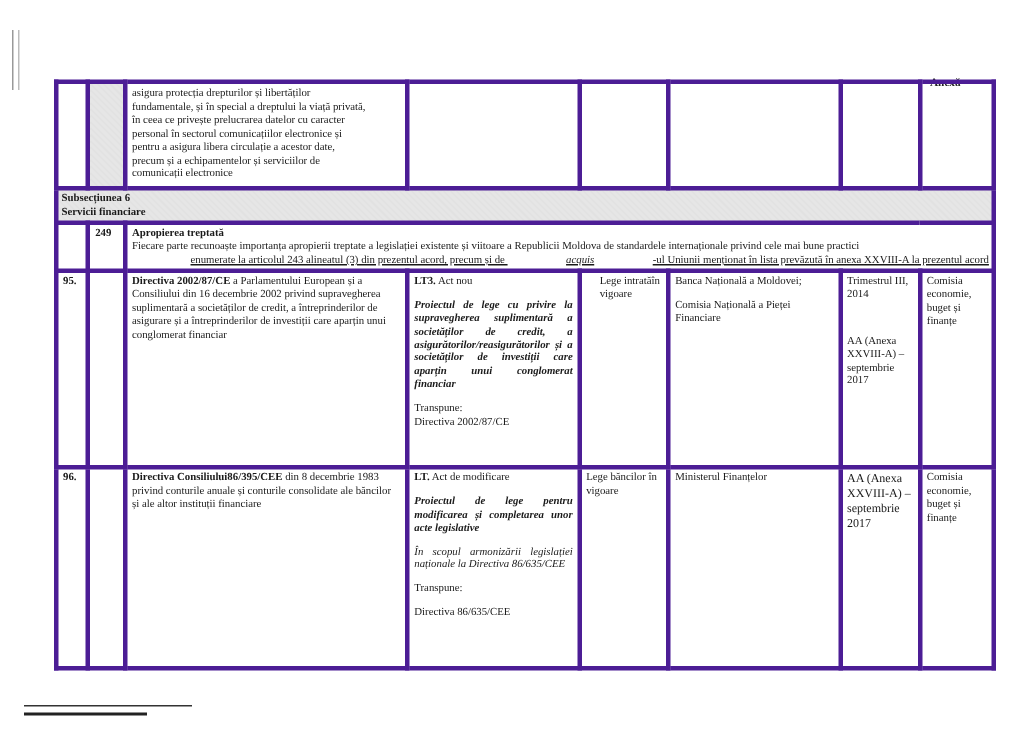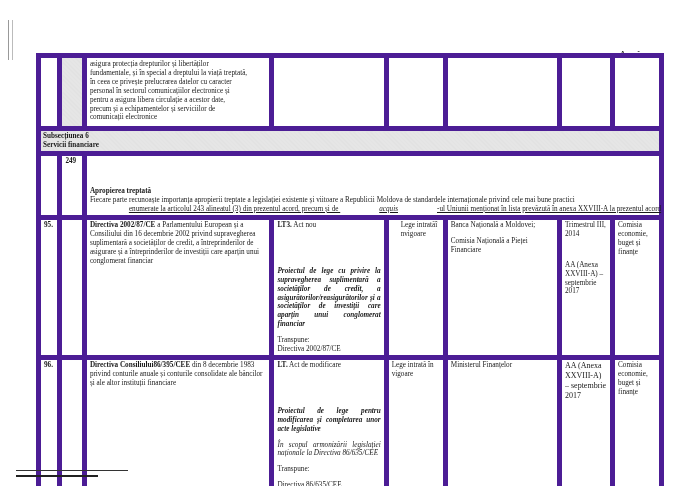--- a/index.html
+++ b/index.html
@@ -2,23 +2,23 @@
 <html><head>
 <meta charset="utf-8">
 <style>
   html, body { margin: 0; padding: 0; background: #ffffff; }
   body { width: 675px; height: 486px; position: relative; overflow: hidden;
          font-family: "Liberation Serif", serif; color: #1a1a1a; font-size: 7.2px; line-height: 8.9px; }
   .header-label { position: absolute; left: 620px; top: 31px; font-size: 7.5px; font-weight: bold; color: #222; margin-top: 20px; }
   .left-mark { position: absolute; left: 8px; top: 20px; width: 1px; height: 40px; background: #999; }
   .left-mark2 { position: absolute; left: 12px; top: 20px; width: 1px; height: 40px; background: #bbb; }
   table.doc { position: absolute; left: 36px; top: 53px; width: 628px; border-collapse: collapse; table-layout: fixed; }
-  table.doc td { border: 5px solid #4c1d95; vertical-align: top; padding: 1px 3px; }
+  table.doc td { border: 3px solid #4c1d95; vertical-align: top; padding: 1px 3px; }
   .shade { background: #e6e6e6; background-image: repeating-linear-gradient(45deg, rgba(0,0,0,0.025) 0 1px, transparent 1px 3px); }
-  .bold { font-weight: bold; margin-top: 30px; }
+  .bold { font-weight: bold; }
   .center { text-align: left; }
   .justify { text-align: justify; font-style: italic; }
   .u { text-decoration: underline; padding-left: 39px; }
   .gap { height: 7px; }
   .footer-line1 { position: absolute; left: 16px; top: 470px; width: 112px; height: 1px; background: #333; }
   .footer-line2 { position: absolute; left: 16px; top: 475px; width: 82px; height: 1.5px; background: #222; }
 </style>
 </head>
 <body>
 
@@ -38,21 +38,21 @@
     <col style="width:52px">
     <col style="width:48px">
   </colgroup>
 
   <tbody>
       <tr>
     <td></td>
     <td class="shade"></td>
     <td style="padding:2px 3px 4px 3px;">
       <div>asigura protecția drepturilor și libertăților</div>
-      <div>fundamentale, și în special a dreptului la viață treptată,</div>
+      <div>fundamentale, și în special a dreptului la viață privată,</div>
       <div>în ceea ce privește prelucrarea datelor cu caracter</div>
       <div>personal în sectorul comunicațiilor electronice și</div>
       <div>pentru a asigura libera circulație a acestor date,</div>
       <div>precum și a echipamentelor și serviciilor de</div>
       <div>comunicații electronice</div>
     </td>
     <td></td>
     <td></td>
     <td></td>
     <td></td>
@@ -110,21 +110,21 @@
       <div><span class="bold">LT.</span><span> Act de modificare</span></div>
       <div class="gap"></div>
       <div class="bold justify">Proiectul de lege pentru modificarea și completarea unor acte legislative</div>
       <div class="gap"></div>
       <div class="justify">În scopul armonizării legislației naționale la Directiva 86/635/CEE</div>
       <div class="gap"></div>
       <div class="center">Transpune:</div>
       <div class="gap"></div>
       <div>Directiva 86/635/CEE</div>
     </td>
-    <td>Lege intrată în vigoare</td>
+    <td>Lege băncilor în vigoare</td>
     <td class="center">
       <div>Ministerul Finanțelor</div>
     </td>
     <td style="font-size:8px;line-height:10px;">
       <div>AA (Anexa XXVIII-A) – septembrie 2017</div>
     </td>
     <td>Comisia economie, buget și finanțe</td>
   </tr>
 </tbody>
   </table>

